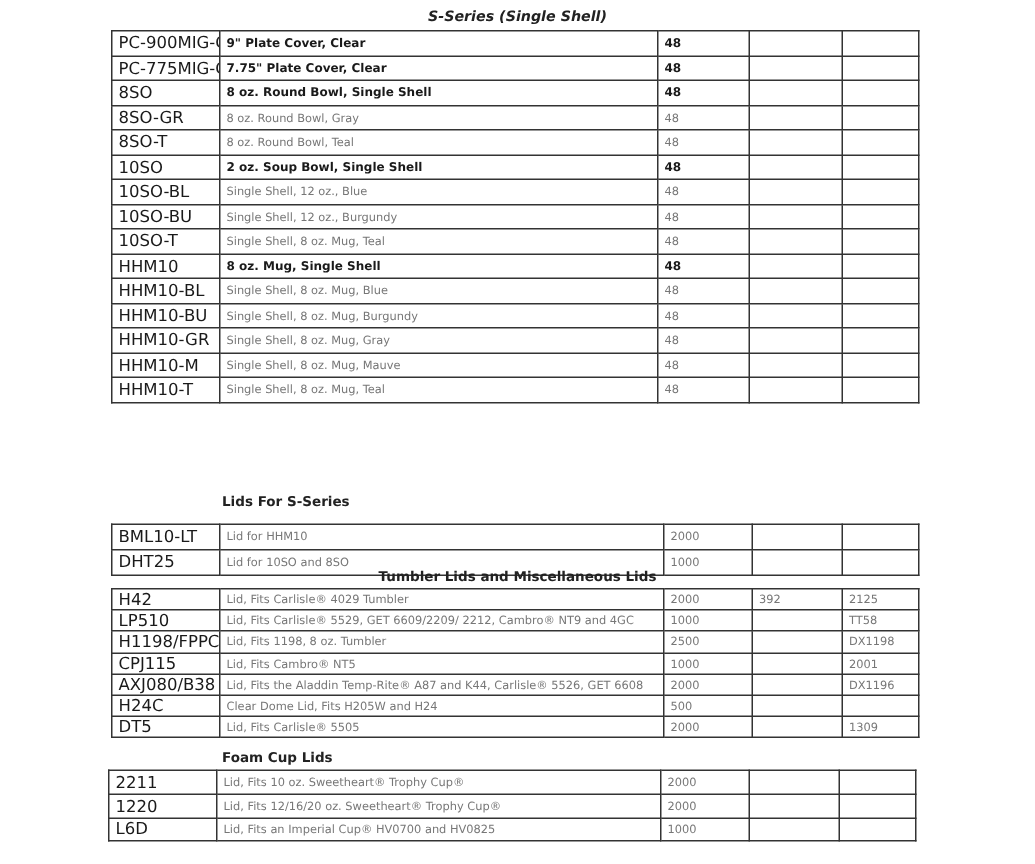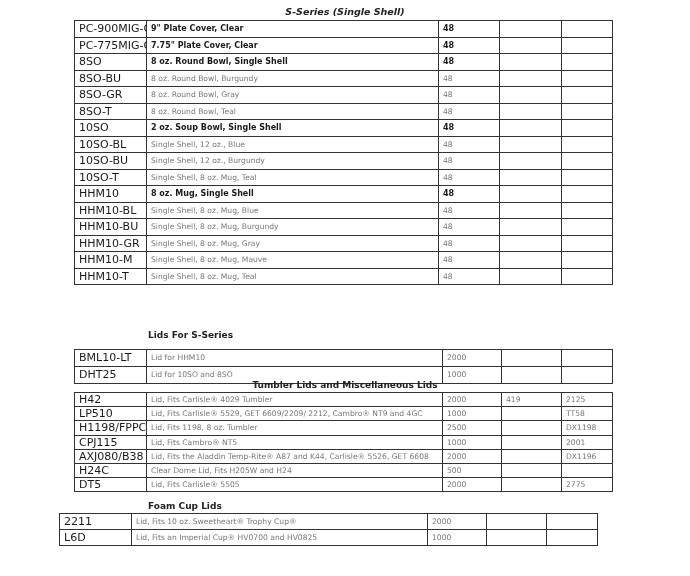--- a/index.html
+++ b/index.html
@@ -12,21 +12,21 @@
     td { border: 1.5px solid #333; height: 15.8px; padding: 0 0 0 4px; font-size: 7.6px;
          white-space: nowrap; overflow: hidden; vertical-align: middle; color: #777; }
     td.code { font-weight: normal; color: #1a1a1a; font-size: 11px; margin-top: 17px; }
     tr.bold td.desc, tr.bold td.qty { font-weight: bold; color: #1a1a1a; font-size: 8px; }
     td.qty { color: #777; }
     #t1 { left: 74px; top: 20px; width: 434px; }
     #t1 tr td { height: 15.5px; }
     #t2 { left: 74px; top: 349px; width: 434px; padding-left: 10px; }
     #t3 { left: 74px; top: 392px; width: 434px; }
     #t3 tr td { height: 13.2px; }
-    #t4 { left: 59px; top: 513px; width: 434px; padding-left: 48px; }
+    #t4 { left: 72px; top: 513px; width: 434px; padding-left: 48px; }
     #t4 tr td { height: 14.8px; }
   </style>
 </head>
 <body>
 
 <div class="title">S-Series (Single Shell)</div>
 
 <table id="t1">
   <colgroup>
       <col style="width:72px">
@@ -51,27 +51,20 @@
         <td class="ref"></td>
       </tr>
       <tr class="bold">
         <td class="code">8SO</td>
         <td class="desc">8 oz. Round Bowl, Single Shell</td>
         <td class="qty">48</td>
         <td class="ref"></td>
         <td class="ref"></td>
       </tr>
       <tr>
-        <td class="code">8SO-BU</td>
-        <td class="desc">8 oz. Round Bowl, Burgundy</td>
-        <td class="qty">48</td>
-        <td class="ref"></td>
-        <td class="ref"></td>
-      </tr>
-      <tr>
         <td class="code">8SO-GR</td>
         <td class="desc">8 oz. Round Bowl, Gray</td>
         <td class="qty">48</td>
         <td class="ref"></td>
         <td class="ref"></td>
       </tr>
       <tr>
         <td class="code">8SO-T</td>
         <td class="desc">8 oz. Round Bowl, Teal</td>
         <td class="qty">48</td>
@@ -185,21 +178,21 @@
       <col style="width:296px">
       <col style="width:59px">
       <col style="width:60px">
       <col style="width:51px">
     </colgroup>
   <tbody id="t3-body">
       <tr>
         <td class="code">H42</td>
         <td class="desc">Lid, Fits Carlisle® 4029 Tumbler</td>
         <td class="qty">2000</td>
-        <td class="ref">419</td>
+        <td class="ref">392</td>
         <td class="ref">2125</td>
       </tr>
       <tr>
         <td class="code">LP510</td>
         <td class="desc">Lid, Fits Carlisle® 5529, GET 6609/2209/ 2212, Cambro® NT9 and 4GC</td>
         <td class="qty">1000</td>
         <td class="ref"></td>
         <td class="ref">TT58</td>
       </tr>
       <tr>
@@ -228,21 +221,21 @@
         <td class="desc">Clear Dome Lid, Fits H205W and H24</td>
         <td class="qty">500</td>
         <td class="ref"></td>
         <td class="ref"></td>
       </tr>
       <tr>
         <td class="code">DT5</td>
         <td class="desc">Lid, Fits Carlisle® 5505</td>
         <td class="qty">2000</td>
         <td class="ref"></td>
-        <td class="ref">2775</td>
+        <td class="ref">1309</td>
       </tr>
     </tbody>
 </table>
 
 <div class="section-title" style="left:148px; top:501px;">Foam Cup Lids</div>
 <table id="t4">
   <colgroup>
       <col style="width:72px">
       <col style="width:296px">
       <col style="width:59px">
@@ -251,20 +244,27 @@
     </colgroup>
   <tbody id="t4-body">
       <tr>
         <td class="code">2211</td>
         <td class="desc">Lid, Fits 10 oz. Sweetheart® Trophy Cup®</td>
         <td class="qty">2000</td>
         <td class="ref"></td>
         <td class="ref"></td>
       </tr>
       <tr>
+        <td class="code">1220</td>
+        <td class="desc">Lid, Fits 12/16/20 oz.  Sweetheart® Trophy Cup®</td>
+        <td class="qty">2000</td>
+        <td class="ref"></td>
+        <td class="ref"></td>
+      </tr>
+      <tr>
         <td class="code">L6D</td>
         <td class="desc">Lid, Fits an Imperial Cup® HV0700 and HV0825</td>
         <td class="qty">1000</td>
         <td class="ref"></td>
         <td class="ref"></td>
       </tr>
     </tbody>
 </table>
 
 </body></html>

